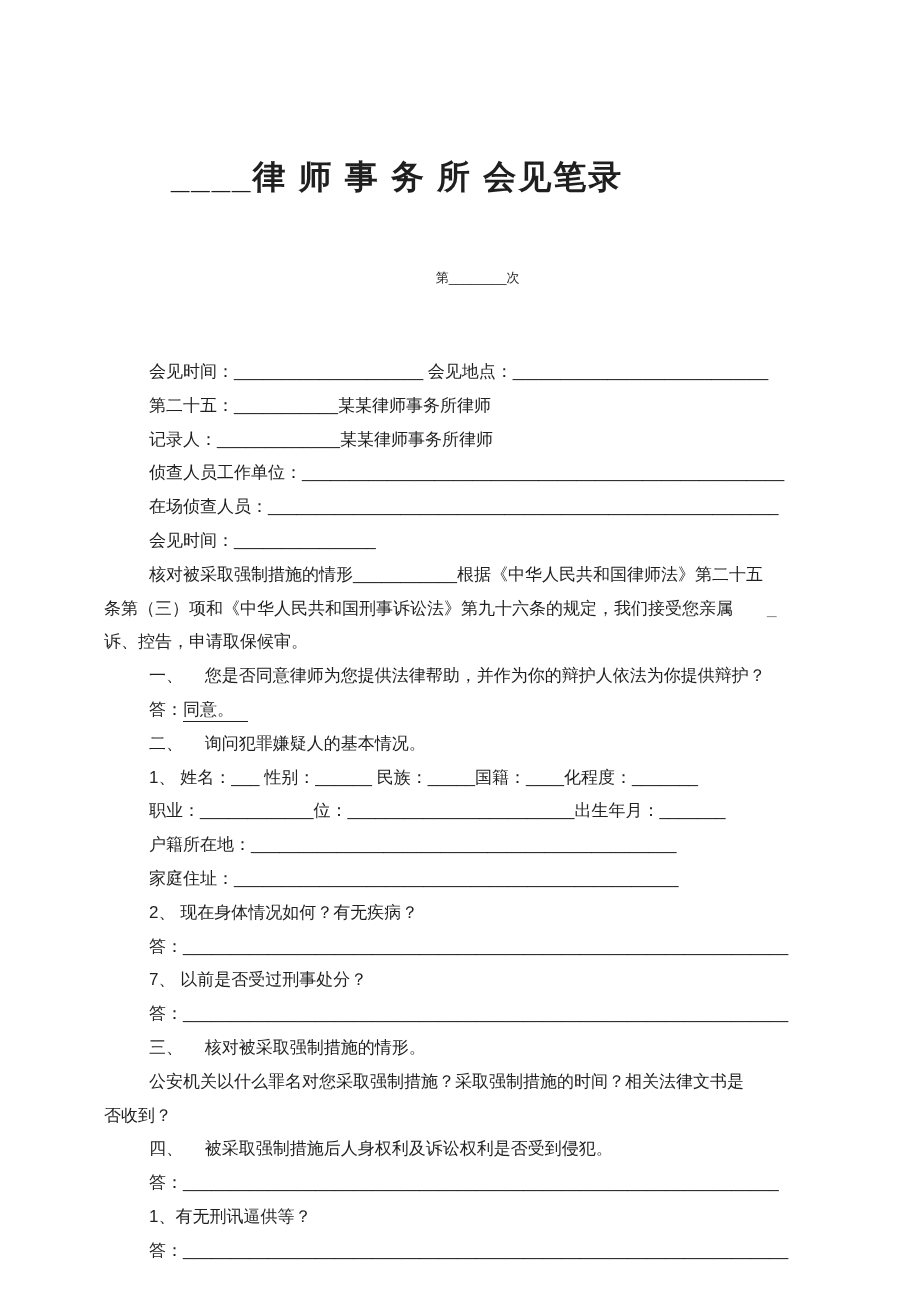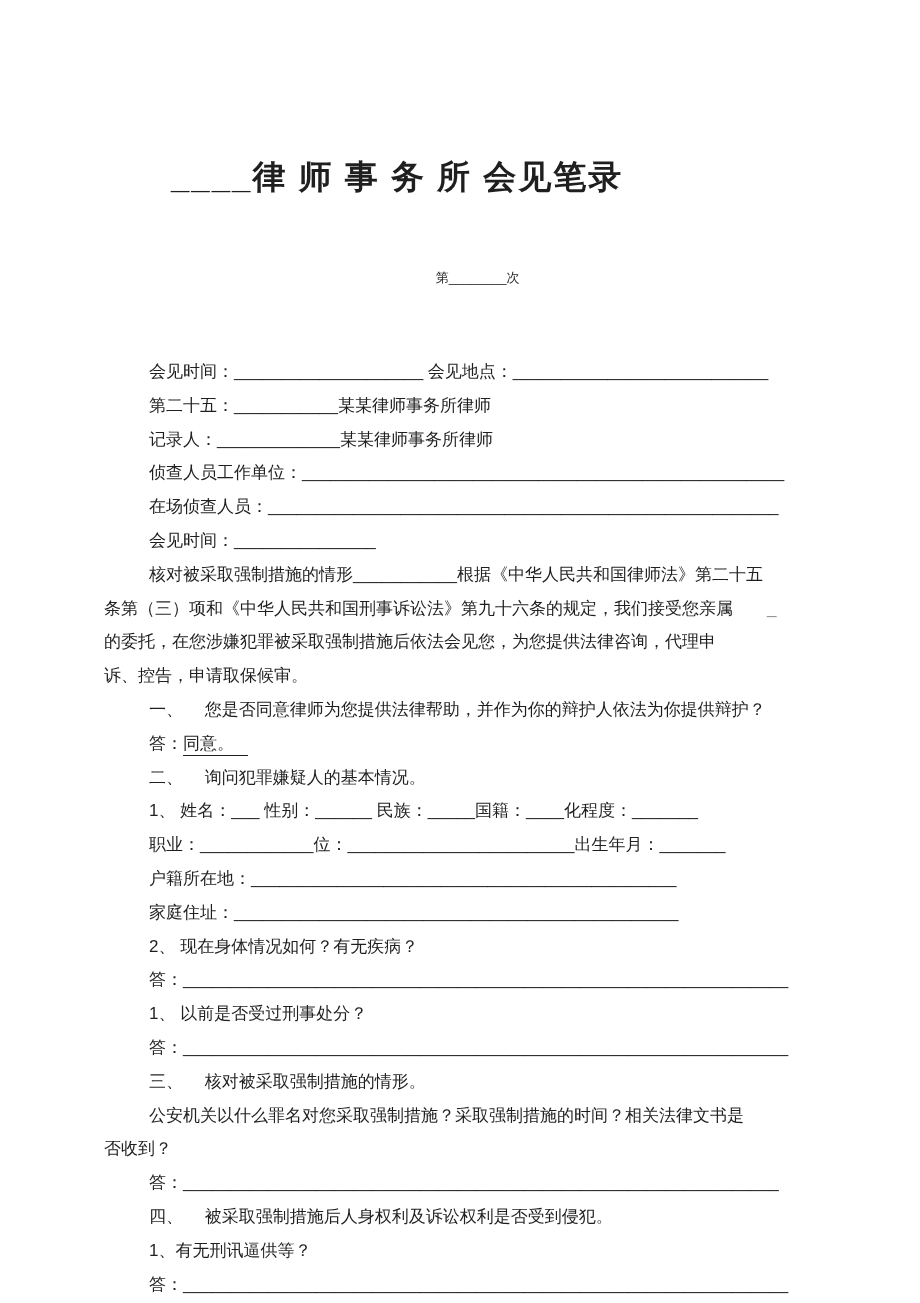--- a/index.html
+++ b/index.html
@@ -72,36 +72,35 @@
 
     <div class="lines">
         <div class="ln i1"><span class="seg">会见时间：</span><span class="seg">____________________</span><span class="seg"> 会见地点：</span><span class="seg">___________________________</span></div>
         <div class="ln i1"><span class="seg">第二十五：</span><span class="seg">___________</span><span class="seg">某某律师事务所律师</span></div>
         <div class="ln i1"><span class="seg">记录人：</span><span class="seg">_____________</span><span class="seg">某某律师事务所律师</span></div>
         <div class="ln i1"><span class="seg">侦查人员工作单位：</span><span class="seg">___________________________________________________</span></div>
         <div class="ln i1"><span class="seg">在场侦查人员：</span><span class="seg">______________________________________________________</span></div>
         <div class="ln i1"><span class="seg">会见时间：</span><span class="seg">_______________</span></div>
         <div class="ln i1"><span class="seg">核对被采取强制措施的情形</span><span class="seg">___________</span><span class="seg">根据《中华人民共和国律师法》第二十五</span></div>
         <div class="ln"><span class="seg">条第（三）项和《中华人民共和国刑事诉讼法》第九十六条的规定，我们接受您亲属</span><span class="seg dim">　　_</span></div>
-        <div class="ln"><span class="seg">的委托，在您涉嫌犯罪被采取强制措施后依法会见您，为您提供法律咨询，代理申</span></div>
         <div class="ln"><span class="seg">诉、控告，申请取保候审。</span></div>
         <div class="ln i1"><span class="seg">一、　 您是否同意律师为您提供法律帮助，并作为你的辩护人依法为你提供辩护？</span></div>
         <div class="ln i1"><span class="seg">答：</span><span class="seg u">同意。</span></div>
         <div class="ln i1"><span class="seg">二、　 询问犯罪嫌疑人的基本情况。</span></div>
         <div class="ln i1"><span class="seg">1、 姓名：</span><span class="seg">___</span><span class="seg"> 性别：</span><span class="seg">______</span><span class="seg"> 民族：</span><span class="seg">_____</span><span class="seg">国籍：</span><span class="seg">____</span><span class="seg">化程度：</span><span class="seg">_______</span></div>
         <div class="ln i1"><span class="seg">职业：</span><span class="seg">____________</span><span class="seg">位：</span><span class="seg">________________________</span><span class="seg">出生年月：</span><span class="seg">_______</span></div>
         <div class="ln i1"><span class="seg">户籍所在地：</span><span class="seg">_____________________________________________</span></div>
         <div class="ln i1"><span class="seg">家庭住址：</span><span class="seg">_______________________________________________</span></div>
         <div class="ln i1"><span class="seg">2、 现在身体情况如何？有无疾病？</span></div>
         <div class="ln i1"><span class="seg">答：</span><span class="seg">________________________________________________________________</span></div>
-        <div class="ln i1"><span class="seg">1、 以前是否受过刑事处分？</span></div>
+        <div class="ln i1"><span class="seg">7、 以前是否受过刑事处分？</span></div>
         <div class="ln i1"><span class="seg">答：</span><span class="seg">________________________________________________________________</span></div>
         <div class="ln i1"><span class="seg">三、　 核对被采取强制措施的情形。</span></div>
         <div class="ln i1"><span class="seg">公安机关以什么罪名对您采取强制措施？采取强制措施的时间？相关法律文书是</span></div>
         <div class="ln"><span class="seg">否收到？</span></div>
+        <div class="ln i1"><span class="seg">四、　 被采取强制措施后人身权利及诉讼权利是否受到侵犯。</span></div>
         <div class="ln i1"><span class="seg">答：</span><span class="seg">_______________________________________________________________</span></div>
-        <div class="ln i1"><span class="seg">四、　 被采取强制措施后人身权利及诉讼权利是否受到侵犯。</span></div>
         <div class="ln i1"><span class="seg">1、有无刑讯逼供等？</span></div>
         <div class="ln i1"><span class="seg">答：</span><span class="seg">________________________________________________________________</span></div>
       </div>
 
   </div>
 </div>
 
 </body></html>

